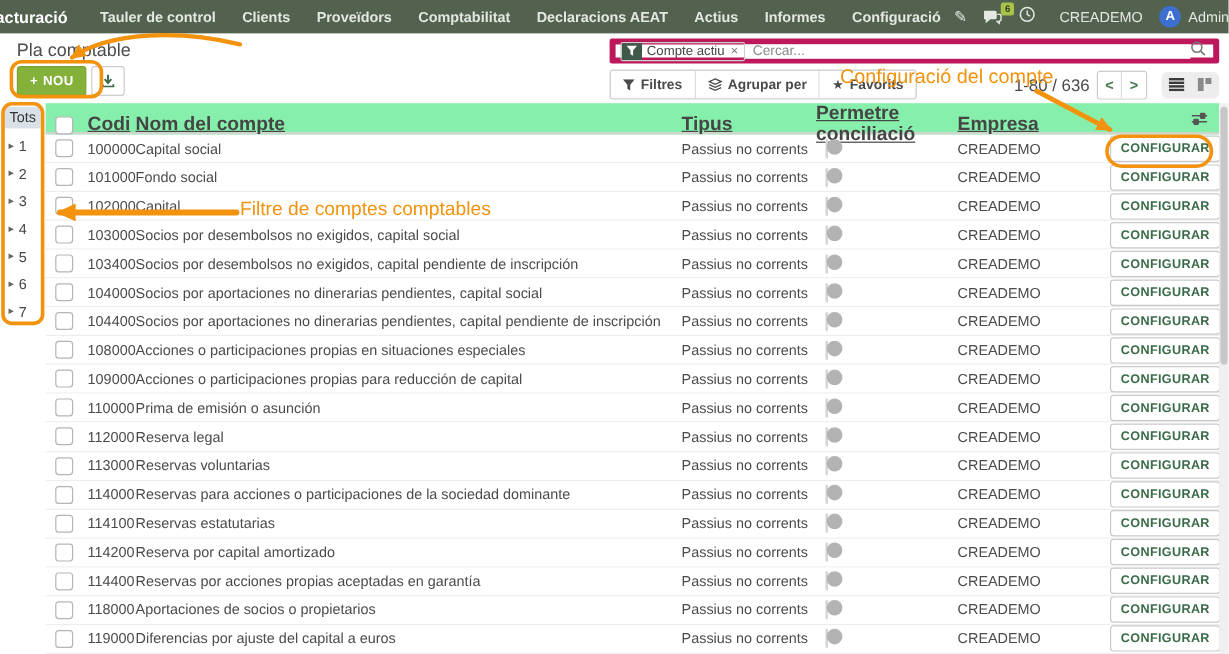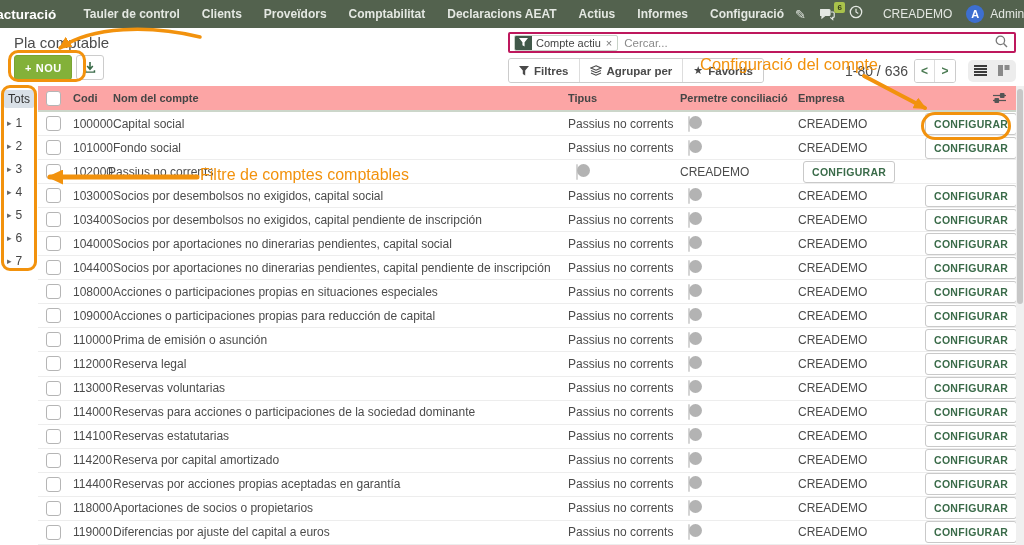--- a/index.html
+++ b/index.html
@@ -29,21 +29,21 @@
   
   .control-panel { position:absolute; top:28px; left:0; width:1024px; height:58px; background:#fff; }
   .breadcrumb { position:absolute; left:14px; top:6px; font-size:15px; color:#4c4c4c; }
   .cp-buttons { position:absolute; left:14px; top:27px; display:flex; gap:4px; }
   .btn-nou { background:#83b139; color:#fff; border:1px solid #79a433; border-radius:3px;
              font-size:11px; font-weight:bold; padding:5px 10px; letter-spacing:.4px; cursor:pointer;
              display:flex; align-items:center; gap:4px; }
   .btn-download { background:#fff; border:1px solid #ccc; border-radius:3px; width:28px; height:25px;
                   display:flex; align-items:center; justify-content:center; cursor:pointer; }
 
-  .searchbox { position:absolute; left:508px; top:4px; width:508px; height:21px; border:2px solid #be185d;
+  .searchbox { position:absolute; left:508px; top:4px; width:508px; height:21px; border:5px solid #be185d;
                border-radius:2px; background:#fff; display:flex; align-items:center; padding:0 4px; }
   .chip { display:flex; align-items:center; border:1px solid #c8d2c8; border-radius:2px; height:16px; overflow:hidden; }
   .chip-ico { background:#41594a; width:17px; height:16px; display:flex; align-items:center; justify-content:center; }
   .chip-label { font-size:11px; color:#444; padding:0 4px; white-space:nowrap; }
   .chip-x { font-size:11px; color:#777; padding:0 5px 0 1px; cursor:pointer; }
   .search-input { flex:1; border:none; outline:none; font-size:11.5px; color:#555; padding:0 6px;
                   font-family:"Liberation Sans",sans-serif; }
   .search-input::placeholder { color:#8a8a8a; }
   .mag { margin-right:2px; cursor:pointer; }
 
@@ -66,22 +66,22 @@
   .main { position:absolute; top:86px; left:0; width:1024px; height:459px; display:flex; }
   .sidebar { width:38px; background:#fff; padding-top:3px; }
   .tots { font-size:12px; color:#333; background:#d9e0e7; padding:2px 4px; margin-left:4px;
           display:inline-block; border-radius:2px; cursor:pointer; }
   .group-item { height:23px; display:flex; align-items:center; padding-left:7px; cursor:pointer; }
   .group-caret { font-size:9px; color:#666; margin-right:4px; }
   .group-label { font-size:12px; color:#444; }
 
   .tablewrap { position:relative; width:978px; }
   .thead, .trow { display:grid; grid-template-columns:30px 40px 1fr 112px 118px 122px 96px; align-items:center; }
-  .thead { height:26px; background:#fca5a5; border-bottom:2px solid #ccd6ca; font-weight:bold;
-           font-size:11px; color:#454545; position:relative; }
+  .thead { height:26px; background:#86efac; border-bottom:2px solid #ccd6ca; font-weight:bold;
+           font-size:16px; color:#454545; position:relative;text-decoration:underline; }
   .trow { height:24.05px; border-bottom:1px solid #ededed; background:#fff; font-size:12px; color:#4b4b4b; }
   .cb { width:15px; height:15px; border:1px solid #b5b5b5; border-radius:3px; background:#fff;
         margin:0 auto; cursor:pointer; }
   .cell-code { padding-left:5px; }
   .cell-name { padding-left:5px; white-space:nowrap; overflow:hidden; }
   .cell-type { white-space:nowrap; }
   .toggle { width:26px; height:13px; background:#ececec; border:1px solid #d4d4d4; border-radius:8px;
             position:relative; margin-left:8px; cursor:pointer; }
   .toggle .knob { position:absolute; left:0px; top:-1px; width:13px; height:13px; border-radius:50%;
                   background:#b3b3b3; }
@@ -336,20 +336,21 @@
             <span class="cell-name">Fondo social</span>
             <span class="cell-type">Passius no corrents</span>
             <span><span class="toggle"><span class="knob"></span></span></span>
             <span>CREADEMO</span>
             <span><button class="btn-config">CONFIGURAR</button></span>
           </div>
 
           <div class="trow">
             <span class="cb"></span>
             <span class="cell-code">102000</span>
+            <span class="cell-name">Capital</span>
             <span class="cell-type">Passius no corrents</span>
             <span><span class="toggle"><span class="knob"></span></span></span>
             <span>CREADEMO</span>
             <span><button class="btn-config">CONFIGURAR</button></span>
           </div>
 
           <div class="trow">
             <span class="cb"></span>
             <span class="cell-code">103000</span>
             <span class="cell-name">Socios por desembolsos no exigidos, capital social</span>

